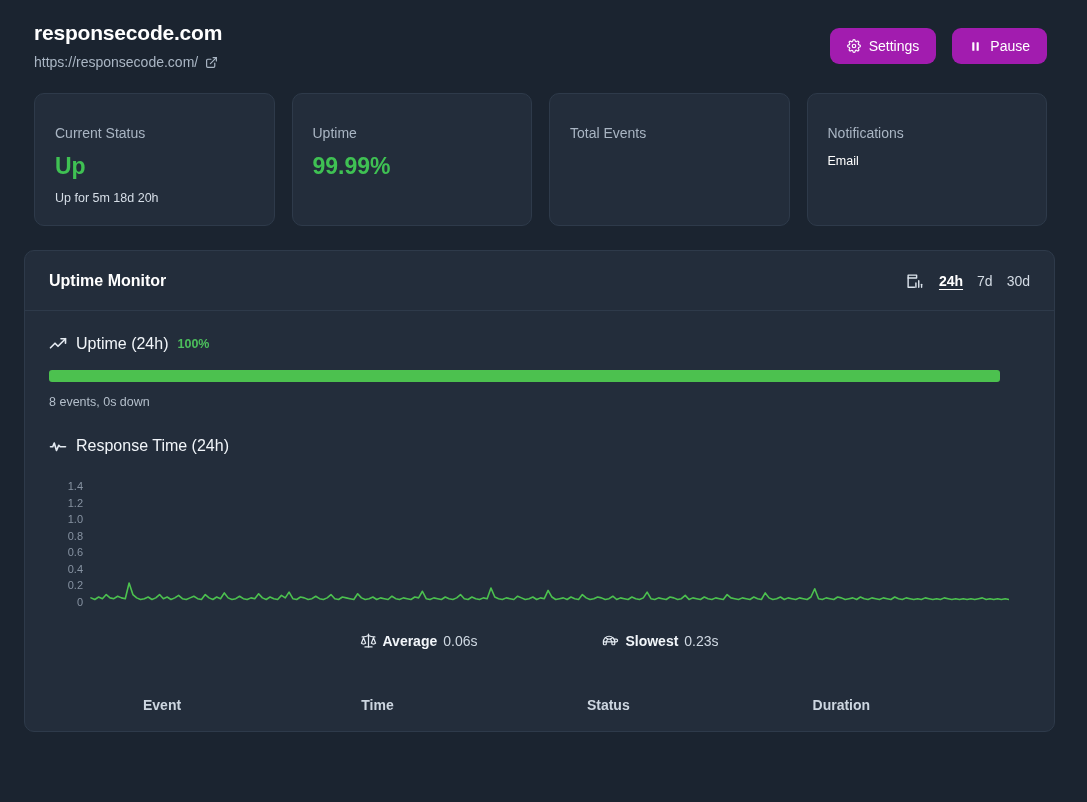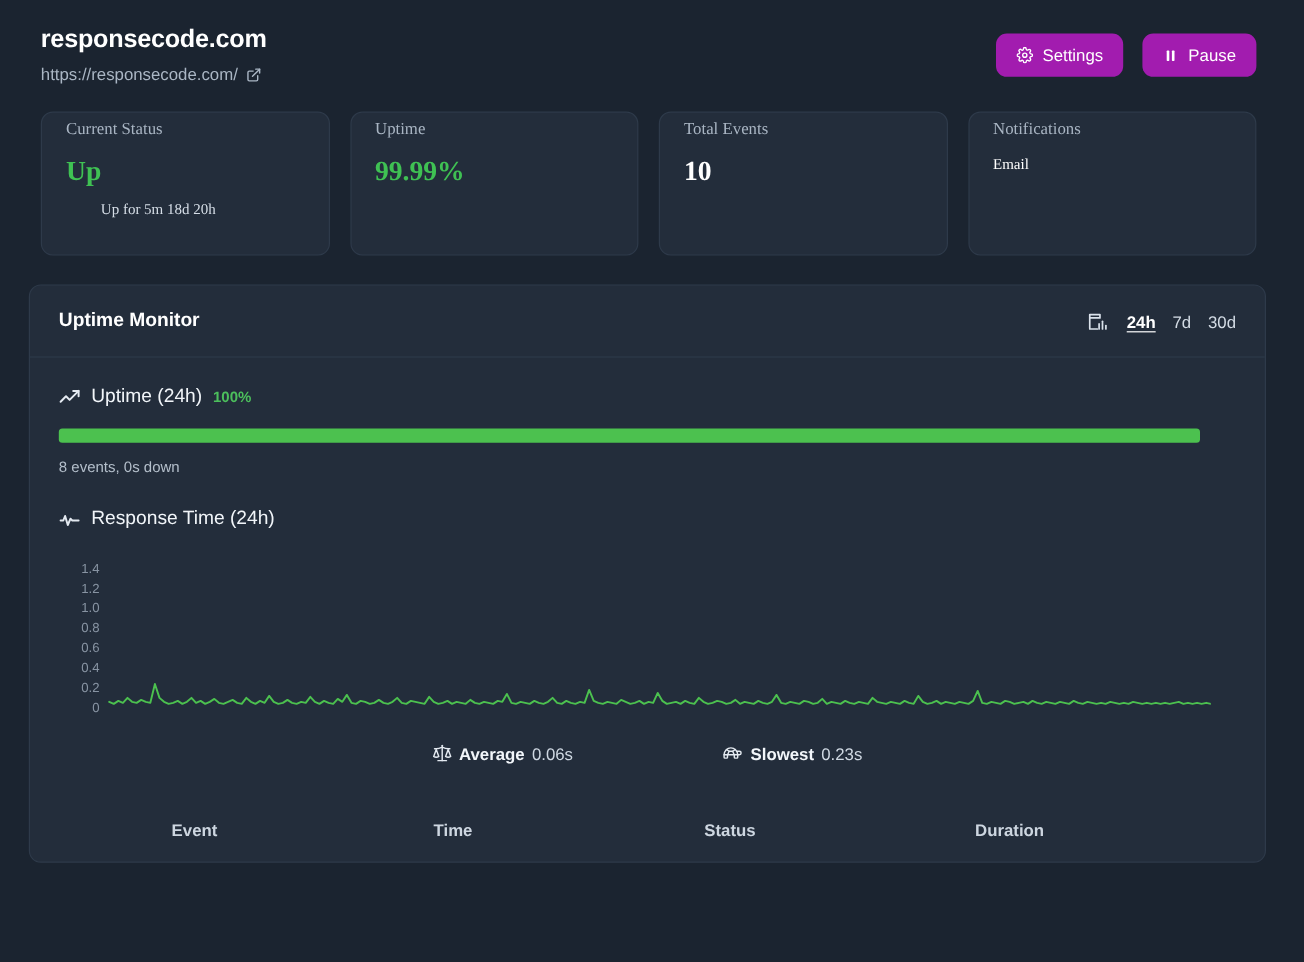--- a/index.html
+++ b/index.html
@@ -62,42 +62,40 @@
   .cards {
     display: grid;
     grid-template-columns: repeat(4, 1fr);
     gap: 17px;
     padding: 23px 40px 0 34px;
   }
   .card {
     background: #232d3b;
     border: 1px solid #2e3a4a;
     border-radius: 10px;
-    padding: 7px 20px 20px 20px;
+    padding: 31px 20px 20px 20px;
     min-height: 120px;
-    font-family: Liberation Serif, serif;
   }
   .card-label {
     font-size: 14px;
     color: #a9b5c3;
     line-height: 1.2;
   }
   .card-value {
     margin-top: 12px;
     font-size: 23px;
     font-weight: bold;
     color: #ffffff;
     line-height: 1.1;
   }
   .card-value.green { color: #3fc153; }
   .card-sub {
     margin-top: 12px;
     font-size: 12.5px;
     color: #d6dee7;
-    margin-left: 29px;
   }
   .card-small {
     margin-top: 12px;
     font-size: 12.5px;
     color: #ffffff;
   }
 
   
   .panel {
     margin: 24px 32px 0 24px;
@@ -245,21 +243,20 @@
     <div class="card-sub">Up for 5m 18d 20h</div>
   </div>
 
   <div class="card">
     <div class="card-label">Uptime</div>
     <div class="card-value green">99.99%</div>
   </div>
 
   <div class="card">
     <div class="card-label">Total Events</div>
-    <div class="card-value">10</div>
   </div>
 
   <div class="card">
     <div class="card-label">Notifications</div>
     <div class="card-small">Email</div>
   </div>
 </div>
 
 <div class="panel">
   <div class="panel-head">

